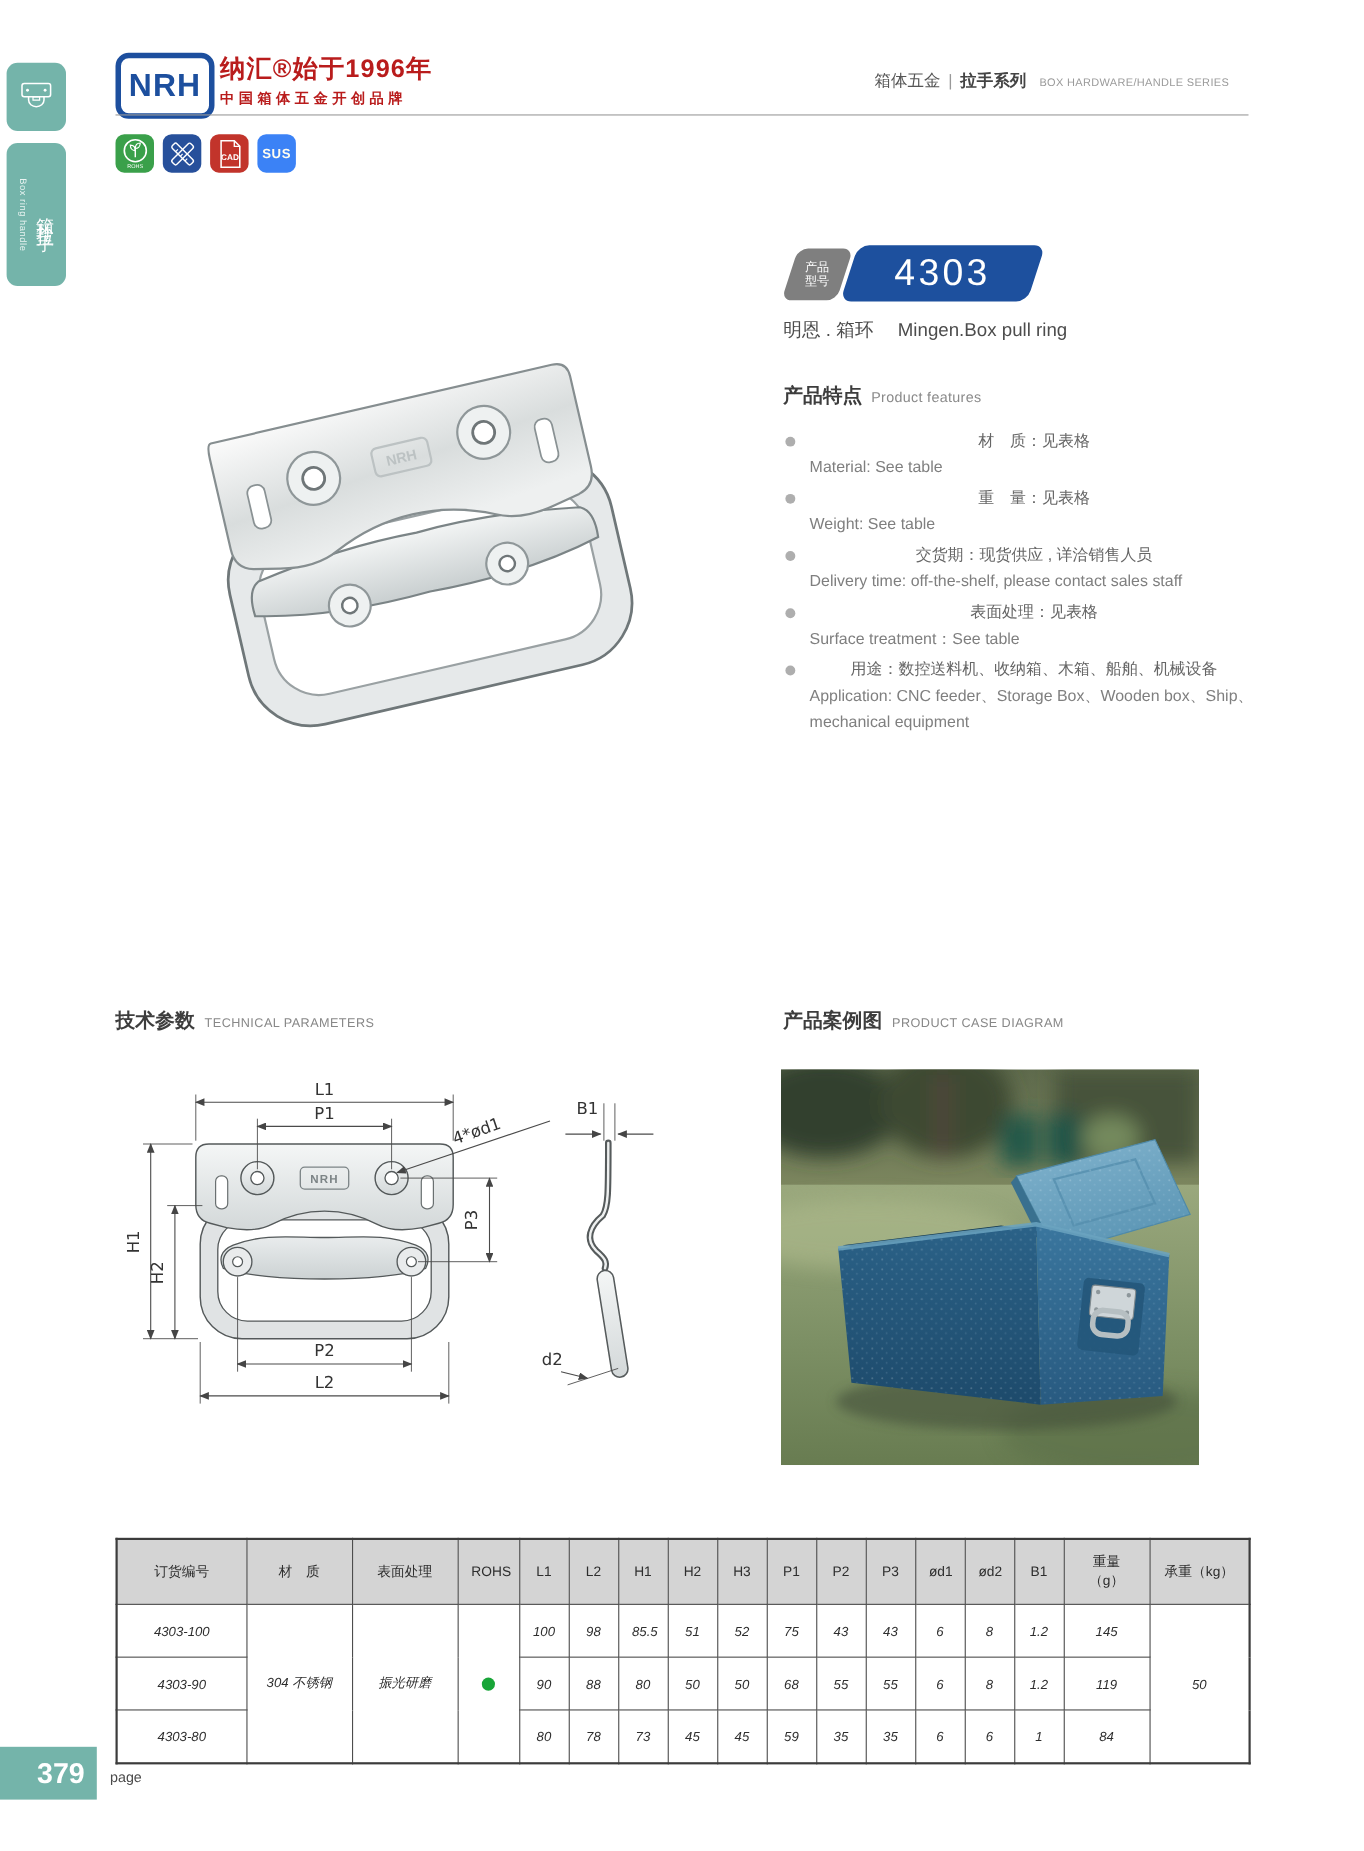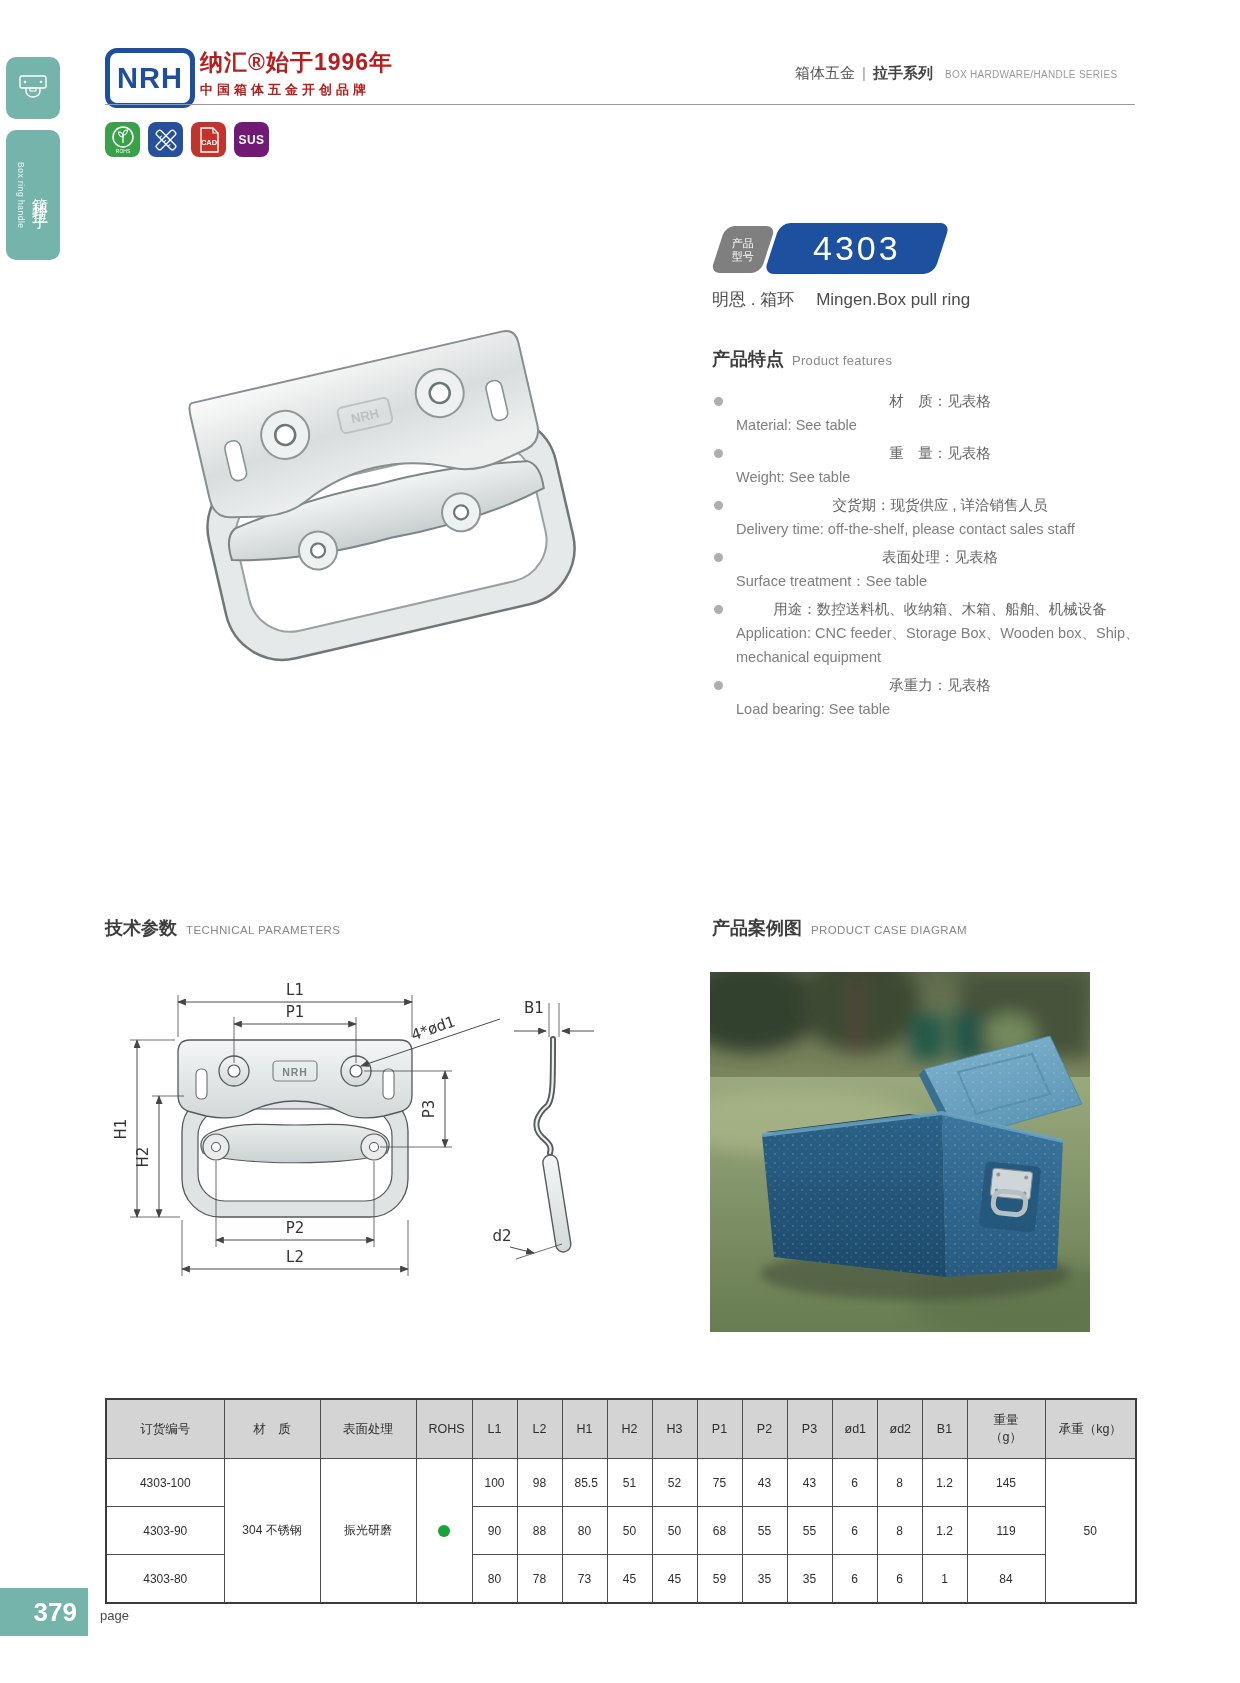--- a/index.html
+++ b/index.html
@@ -27,21 +27,21 @@
   .series-type{font-size:15px;font-weight:bold;color:#444;}
   .series-en{font-size:10px;color:#9a9a9a;margin-left:12px;letter-spacing:.3px;}
   .head-rule{position:absolute;left:105px;top:104px;width:1030px;height:1px;background:#9a9a9a;}
 
   
   .icons-row{position:absolute;left:105px;top:122px;display:flex;gap:8px;}
   .cicon{width:35px;height:35px;border-radius:8px;display:flex;align-items:center;justify-content:center;}
   .cicon.eco{background:#3aa04a;}
   .cicon.tools{background:#27509b;}
   .cicon.cad{background:#c2342b;}
-  .cicon.sus{background:#701a75;}
+  .cicon.sus{background:#3b82f6;}
   .sus-label{font-size:12px;font-weight:bold;color:#fffdf0;letter-spacing:.5px;}
 
   
   .badge-gray{position:absolute;left:718px;top:226px;width:50px;height:47px;background:#7f7f7f;
       border-radius:9px;transform:skewX(-18deg);display:flex;align-items:center;justify-content:center;}
   .badge-gray-label{transform:skewX(18deg);color:#fff;font-size:11px;line-height:13px;text-align:center;white-space:pre-line;}
   .badge-blue{position:absolute;left:772px;top:223px;width:170px;height:51px;background:#1d509e;
       border-radius:10px;transform:skewX(-18deg);display:flex;align-items:center;justify-content:center;}
   .badge-model{transform:skewX(18deg);color:#ffffff;font-size:34px;letter-spacing:3px;}
 
@@ -74,21 +74,21 @@
 
   
   .photo{position:absolute;left:710px;top:972px;width:380px;height:360px;overflow:hidden;}
 
   
   .spec-table{position:absolute;left:105px;top:1398px;width:1030px;border-collapse:collapse;
       font-size:12px;color:#2e2e2e;table-layout:fixed;}
   .spec-table th,.spec-table td{border:1px solid #4d4d4d;text-align:center;padding:12px;}
   .spec-table{border:2px solid #3c3c3c;}
   .spec-table th{background:#d4d4d4;height:26px;font-weight:normal;font-size:12.5px;}
-  .spec-table td{height:23px;}
+  .spec-table td{height:23px;font-style:italic;}
   .dot{display:inline-block;width:12px;height:12px;border-radius:50%;background:#18a538;vertical-align:middle;}
 
   
   .page-box{position:absolute;left:0;top:1588px;width:88px;height:48px;background:#74b4aa;
       display:flex;align-items:center;justify-content:flex-end;padding-right:11px;box-sizing:border-box;}
   .page-num{color:#ffffff;font-size:26px;font-weight:bold;}
   .page-word{position:absolute;left:100px;top:1608px;font-size:13px;color:#4a4a4a;}
 </style>
 </head>
 <body>
@@ -225,25 +225,20 @@
       </div>
       <div class="feat-item">
         <span class="feat-dot"></span>
         <div class="feat-cn">表面处理：见表格</div>
         <div class="feat-en">Surface treatment：See table</div>
       </div>
       <div class="feat-item">
         <span class="feat-dot"></span>
         <div class="feat-cn">用途：数控送料机、收纳箱、木箱、船舶、机械设备</div>
         <div class="feat-en">Application: CNC feeder、Storage Box、Wooden box、Ship、mechanical equipment</div>
-      </div>
-      <div class="feat-item">
-        <span class="feat-dot"></span>
-        <div class="feat-cn">承重力：见表格</div>
-        <div class="feat-en">Load bearing: See table</div>
       </div>
     </div>
   </div>
 
   <div class="sec-title tech-title">
     <span class="sec-cn">技术参数</span>
     <span class="sec-en-caps">TECHNICAL PARAMETERS</span>
   </div>
   <div class="sec-title case-title">
     <span class="sec-cn">产品案例图</span>

